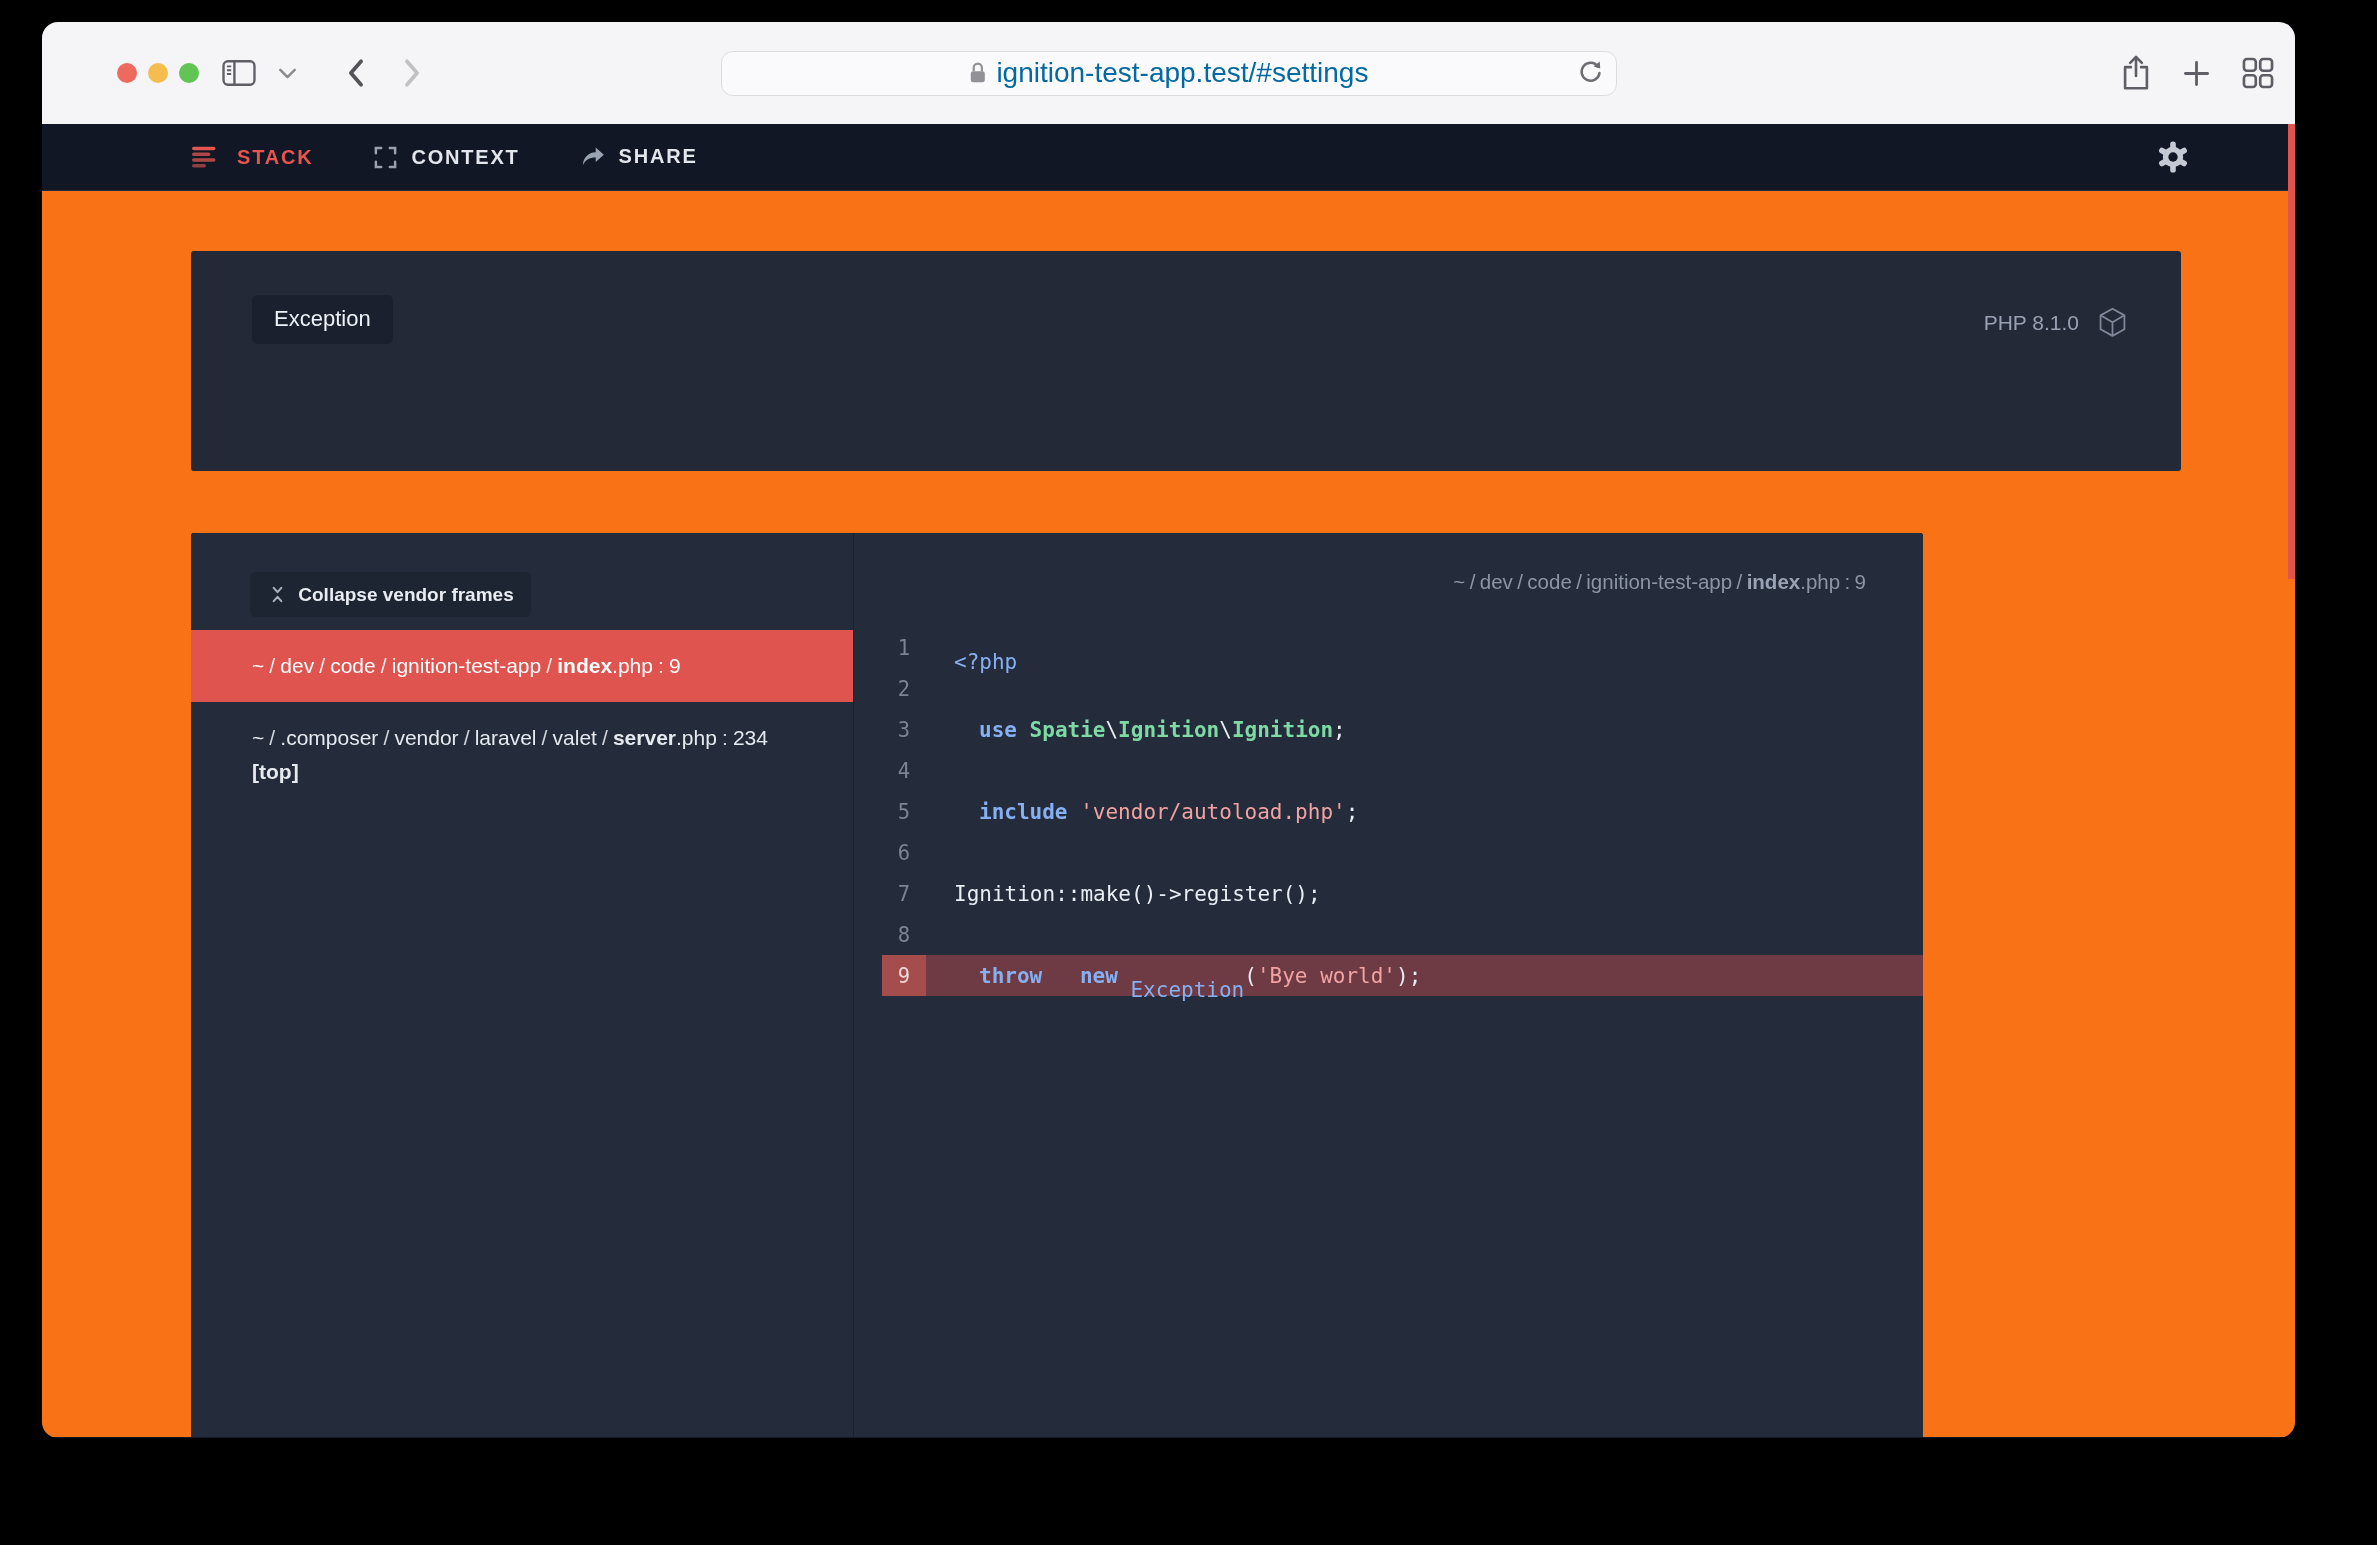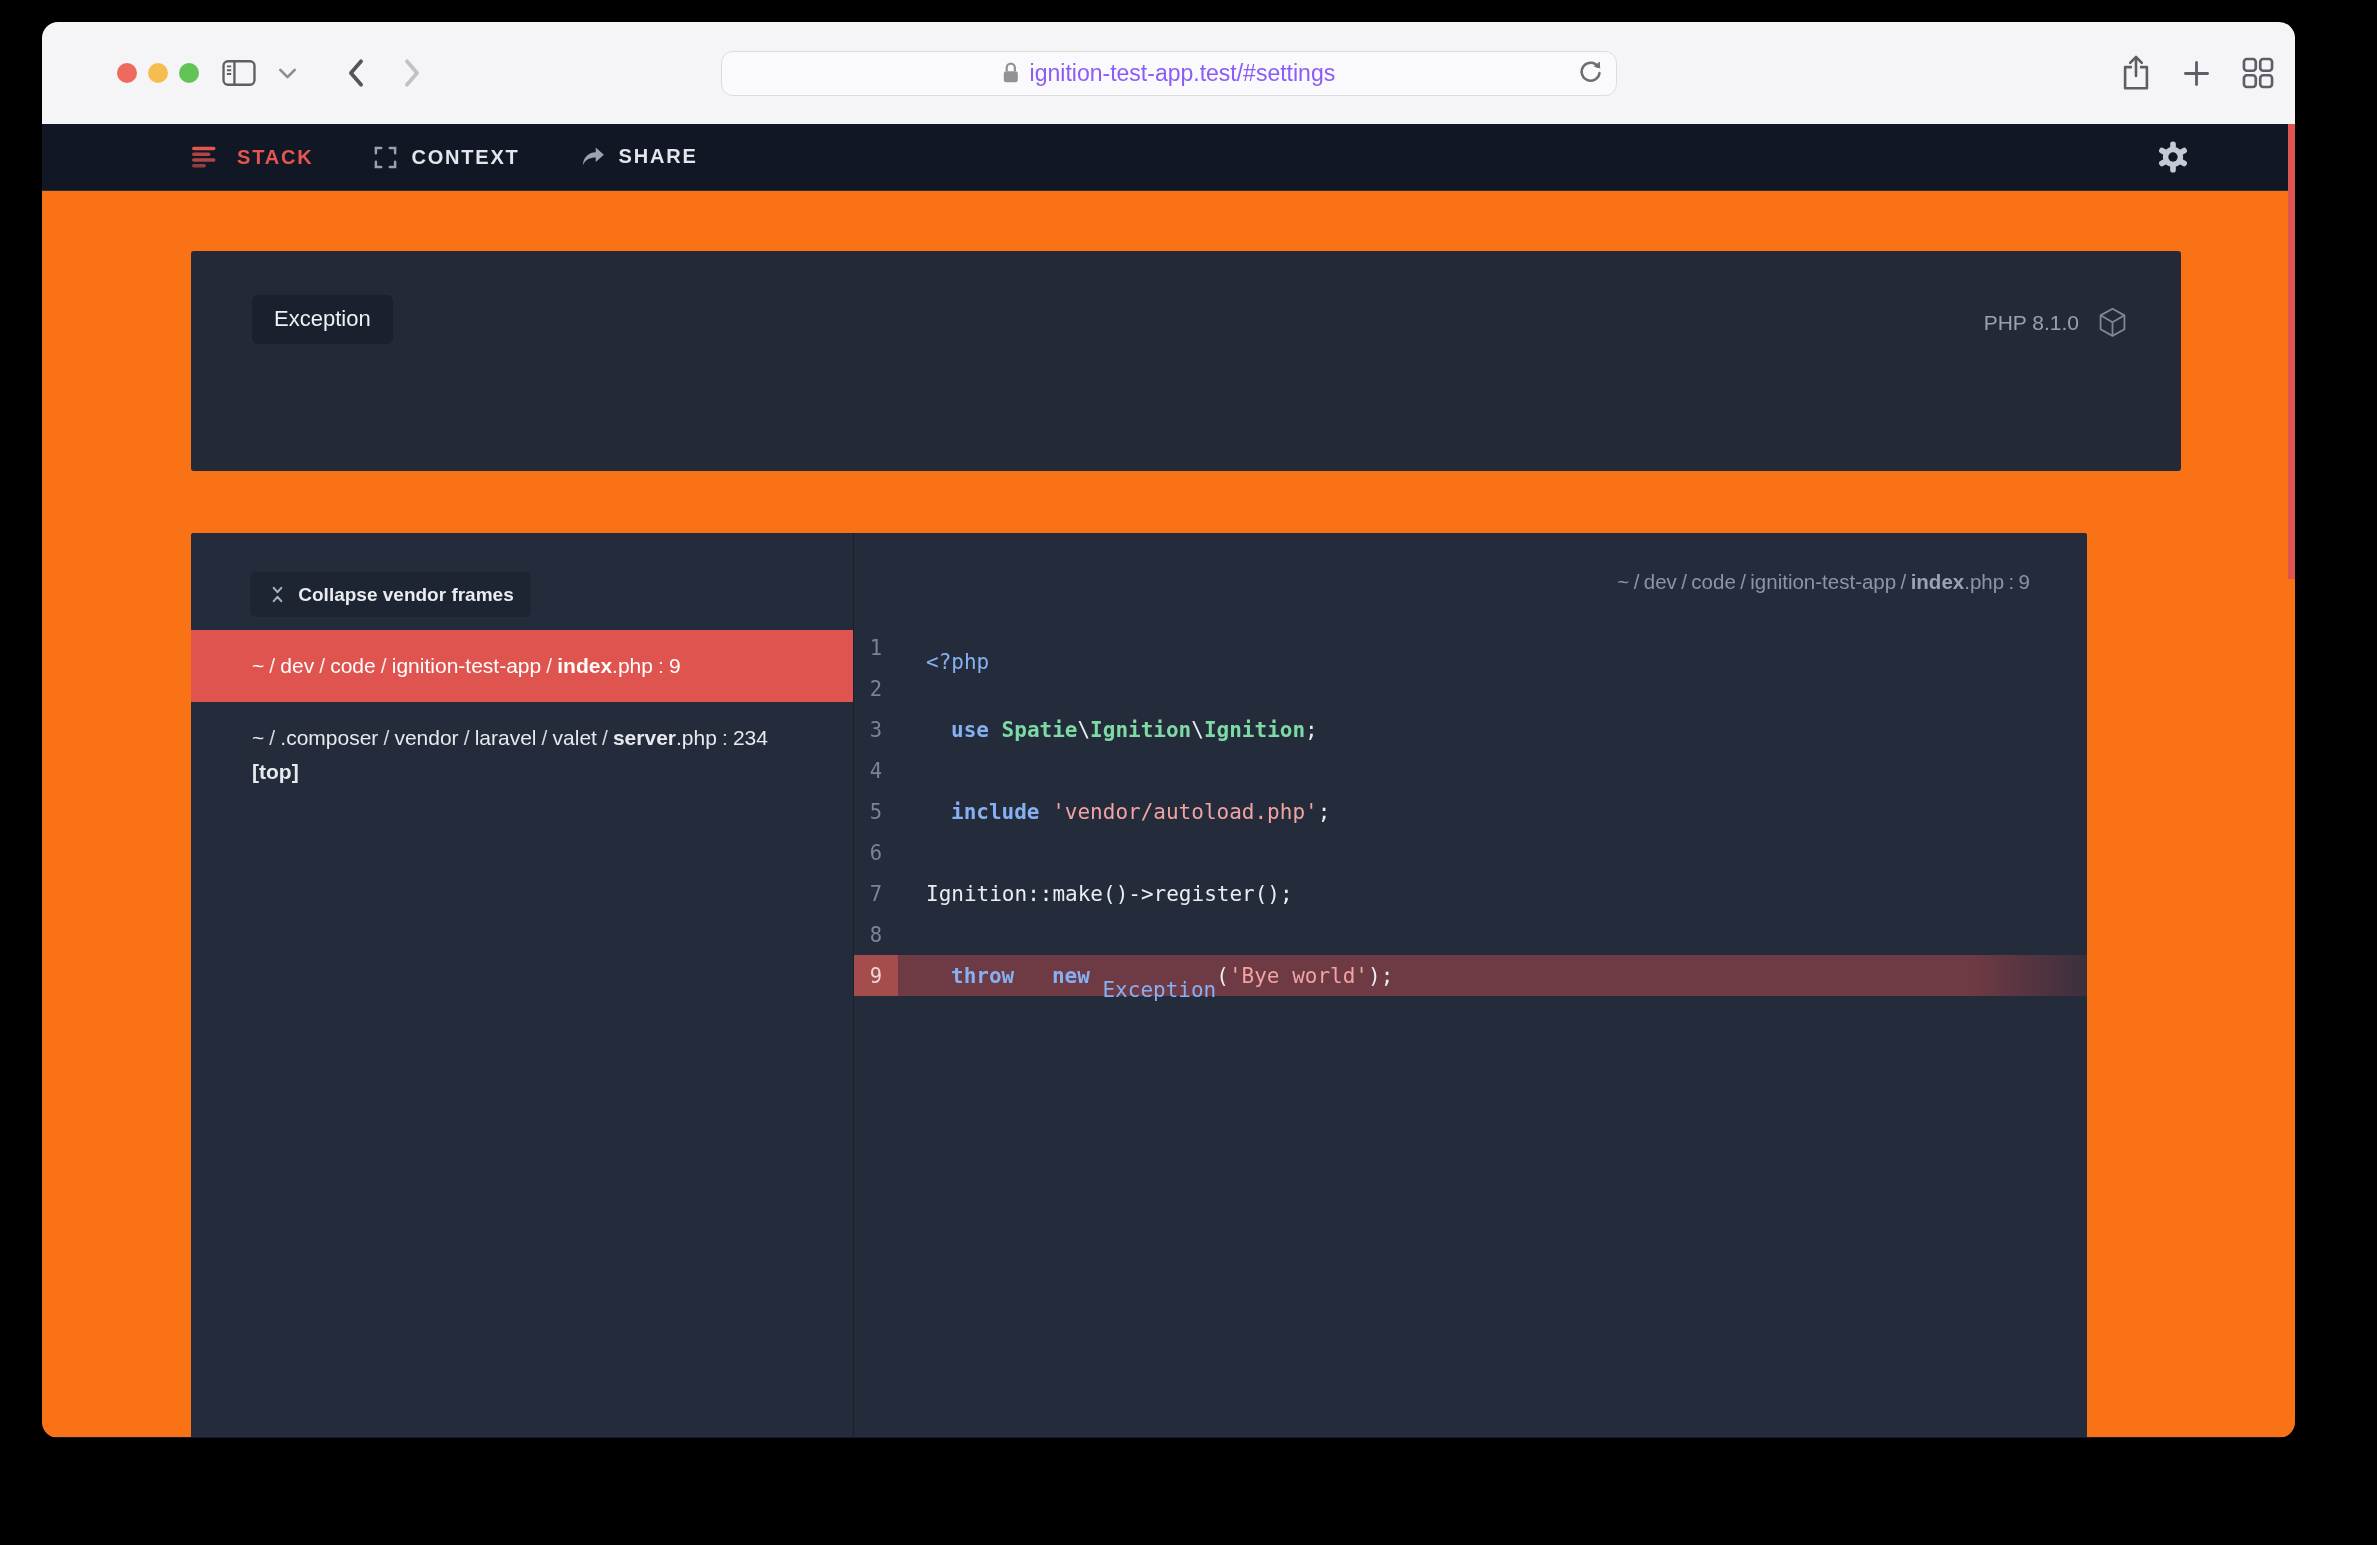--- a/index.html
+++ b/index.html
@@ -13,42 +13,42 @@
   
   .chrome{height:102px;background:#f5f4f6;position:relative;}
   .traffic{position:absolute;left:75px;top:0;height:100%;display:flex;align-items:center;gap:11px;}
   .dot{width:20px;height:20px;border-radius:50%;}
   .dot.red{background:#ee6a5f;} .dot.yellow{background:#f5bd4f;} .dot.green{background:#61c455;}
   .chrome-left{position:absolute;left:180px;top:0;height:100%;display:flex;align-items:center;gap:22px;}
   .nav-arrows{position:absolute;left:303px;top:0;height:100%;display:flex;align-items:center;gap:34px;}
   .url-field{position:absolute;left:50%;top:28.5px;transform:translateX(-50%);width:896px;height:45px;
     background:#faf9fb;border:1.5px solid #dcdbe0;border-radius:11.7px;box-sizing:border-box;
     display:flex;align-items:center;justify-content:center;gap:10.2px;}
-  .url-text{font-size:23px;color:#8b5cf6;}
+  .url-text{font-size:28px;color:#0369a1;}
   .reload{position:absolute;right:13px;top:50%;transform:translateY(-50%);}
   .chrome-right{position:absolute;right:20.5px;top:0;height:100%;display:flex;align-items:center;gap:29px;}
 
   
   .navbar{height:66px;background:#121726;border-bottom:1.5px solid #262d3e;display:flex;align-items:center;gap:60px;padding-left:150px;position:relative;box-sizing:content-box;}
   .nav-item{display:flex;align-items:center;gap:13px;font-size:20px;font-weight:700;letter-spacing:1.8px;color:#e3e6eb;cursor:pointer;}
   .nav-item.active{color:#e4564f;gap:20px;}
   .gear-btn{position:absolute;right:105px;top:50%;transform:translateY(-50%);display:flex;}
 
   .red-scroll{position:absolute;top:102px;right:0;width:7.3px;height:455px;background:#df544e;z-index:40;}
 
   
   .page{position:relative;height:1246px;background:#f97316;overflow:hidden;}
 
   .card1{position:absolute;left:149px;top:60px;width:1990px;height:220px;background:#232937;border-radius:2.9px;}
   .badge{display:inline-block;margin:44px 0 0 61px;padding:11px 22px 12.4px;background:#1a202e;border-radius:5.9px;font-size:22px;color:#eef1f6;}
   .message{margin:28px 0 0 61px;font-size:28.5px;font-weight:700;color:#f3f5f9;}
   .php-chip{position:absolute;top:56px;right:54px;display:flex;align-items:center;gap:19px;}
   .php-version{font-size:21px;color:#98a1b3;}
 
-  .card2{position:absolute;left:149px;top:342px;bottom:0;width:1896px;background:#242b3a;border-radius:2.9px 2.9px 0 0;display:flex;overflow:hidden;}
+  .card2{position:absolute;left:149px;top:342px;bottom:0;width:1732px;background:#242b3a;border-radius:2.9px 2.9px 0 0;display:flex;overflow:hidden;gap:28px;}
 
   
   .left-pane{width:663px;flex:none;background:#242b3a;border-right:1.5px solid #19202e;box-sizing:border-box;display:flex;flex-direction:column;}
   .collapse-btn{align-self:flex-start;margin:39px 0 13px 59px;height:45px;padding:0 17.6px;border-radius:5.9px;background:#1d2432;
     display:flex;align-items:center;gap:11.7px;font-size:19px;font-weight:600;color:#e9ecf1;cursor:pointer;}
   .frame{padding:19px 41px 19px 61px;font-size:21px;line-height:34px;color:#e6eaef;cursor:pointer;}
   .frame.selected{background:#df544e;color:#ffffff;}
   .frame .sep{margin:0 5.1px;opacity:.9;}
   .frame .file{font-weight:700;}
   .frame .method{font-weight:700;display:block;}

